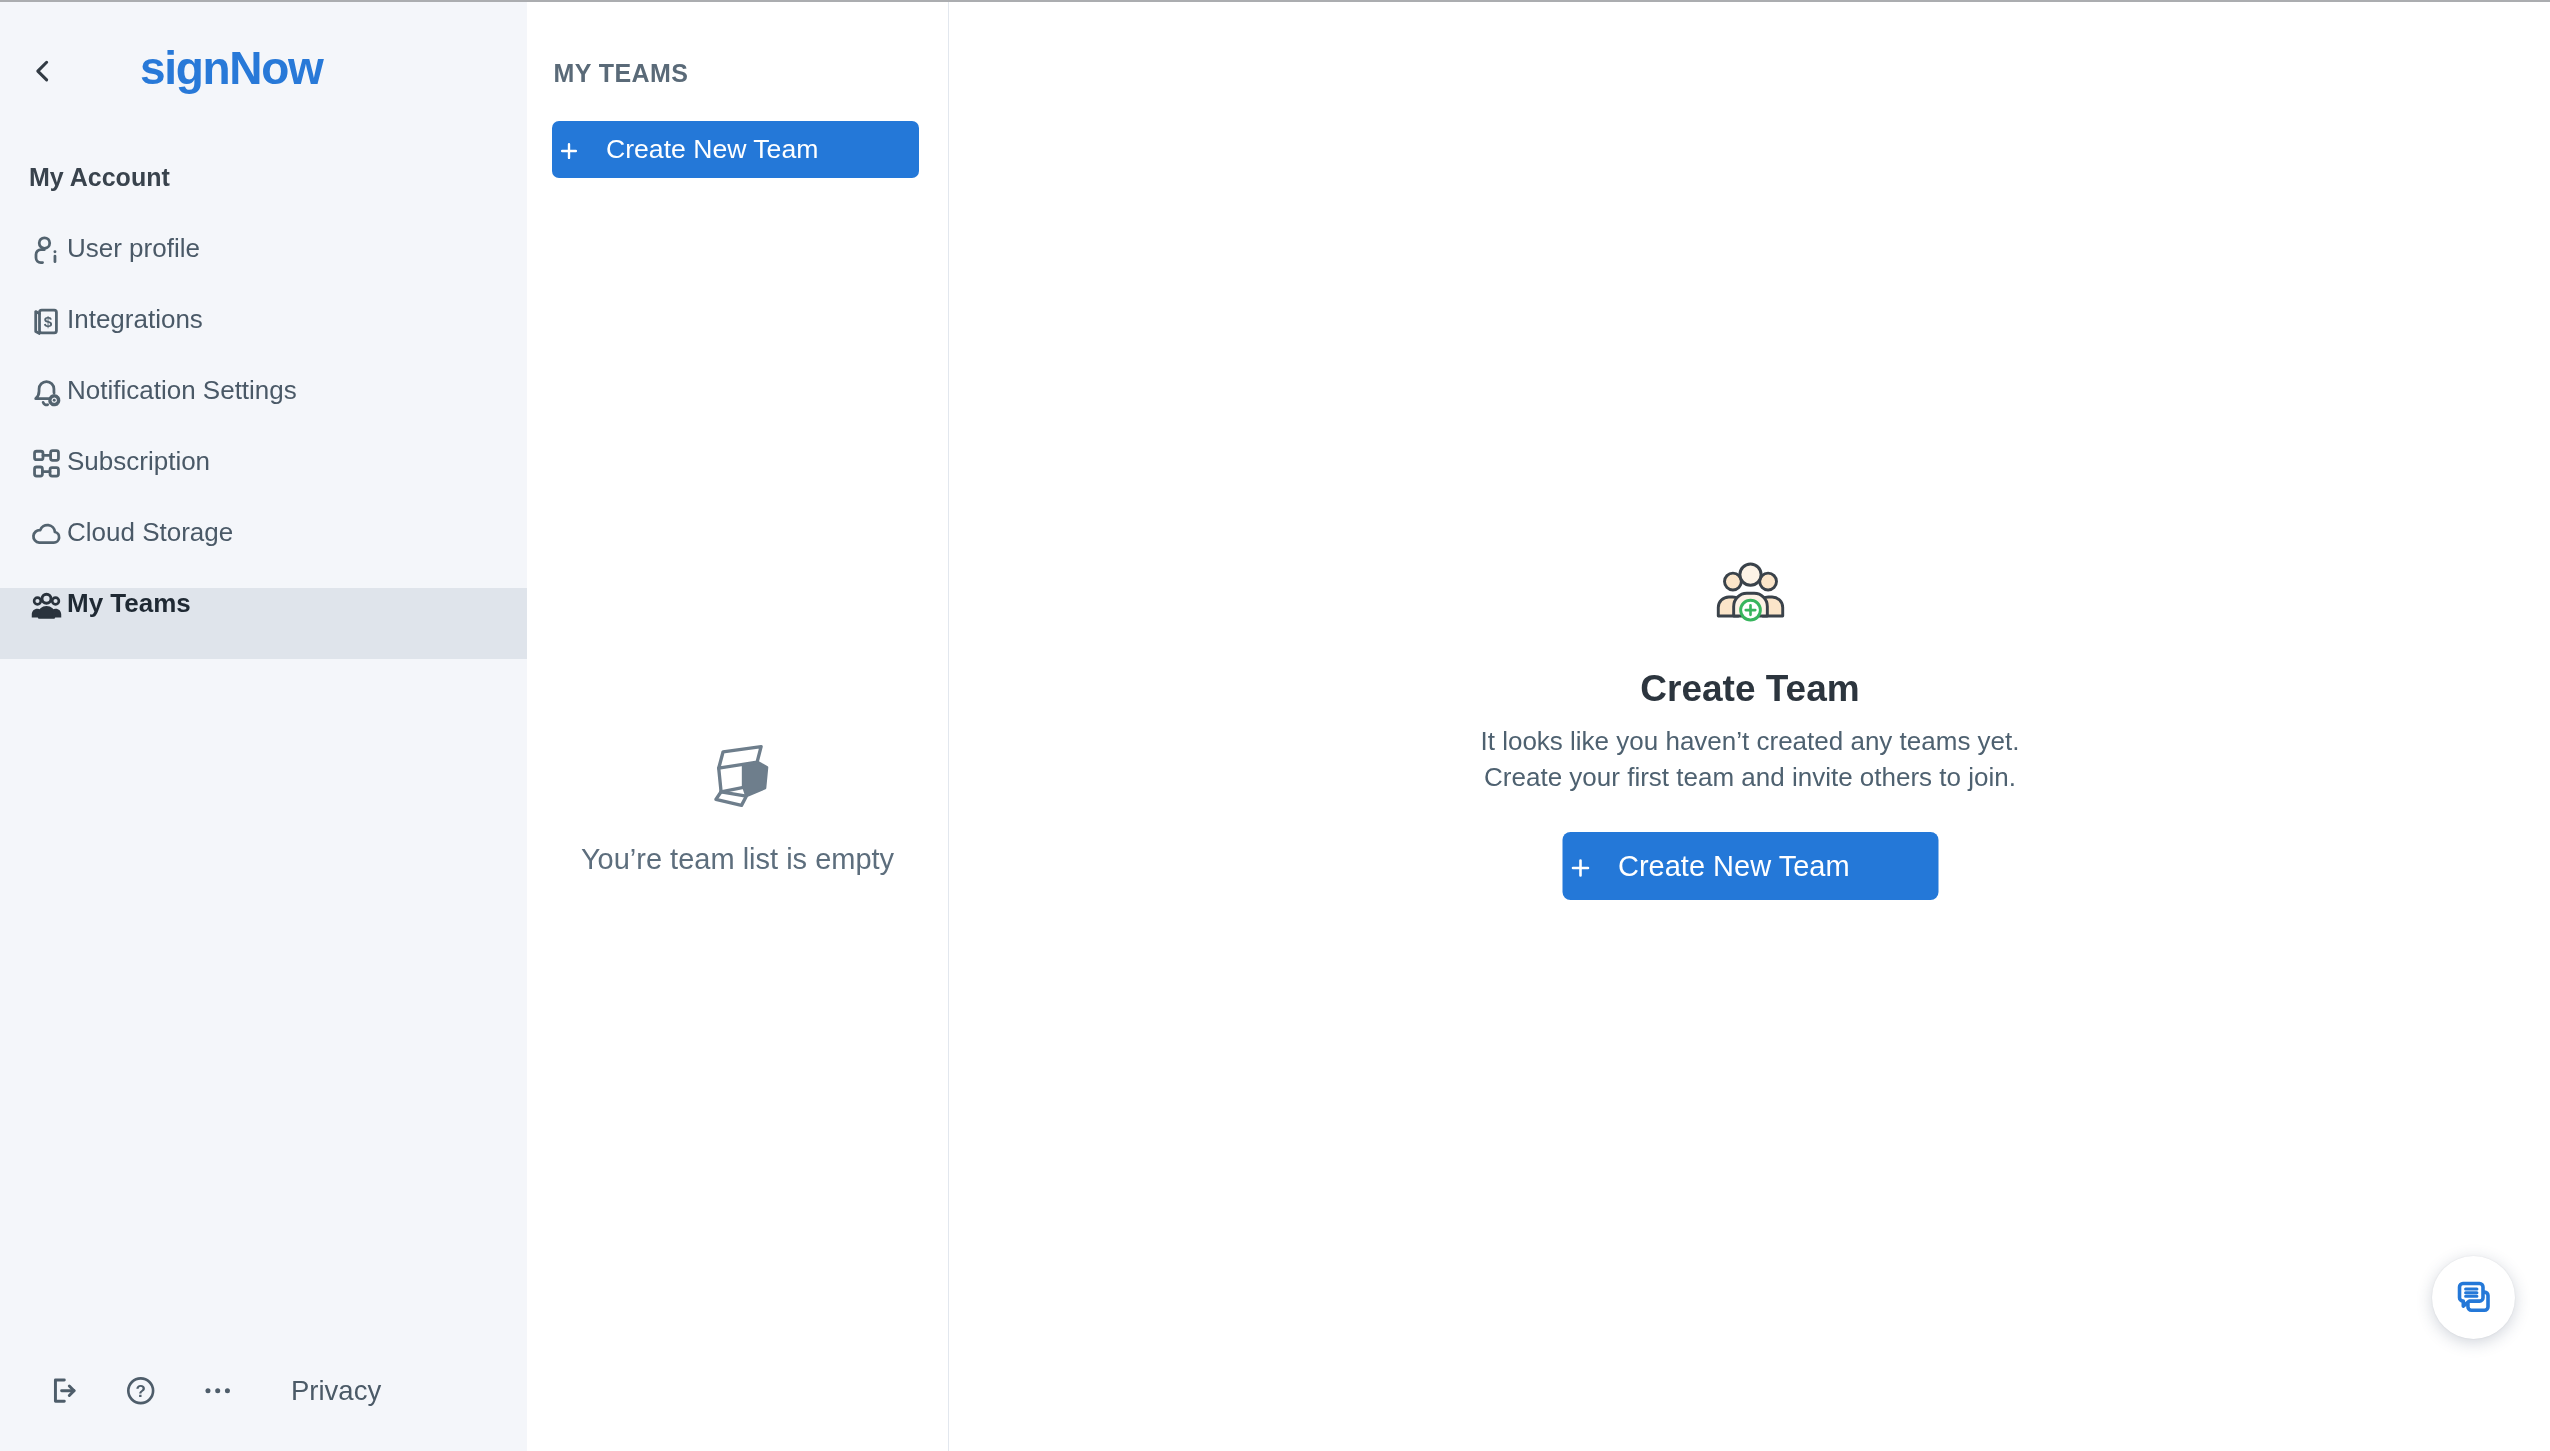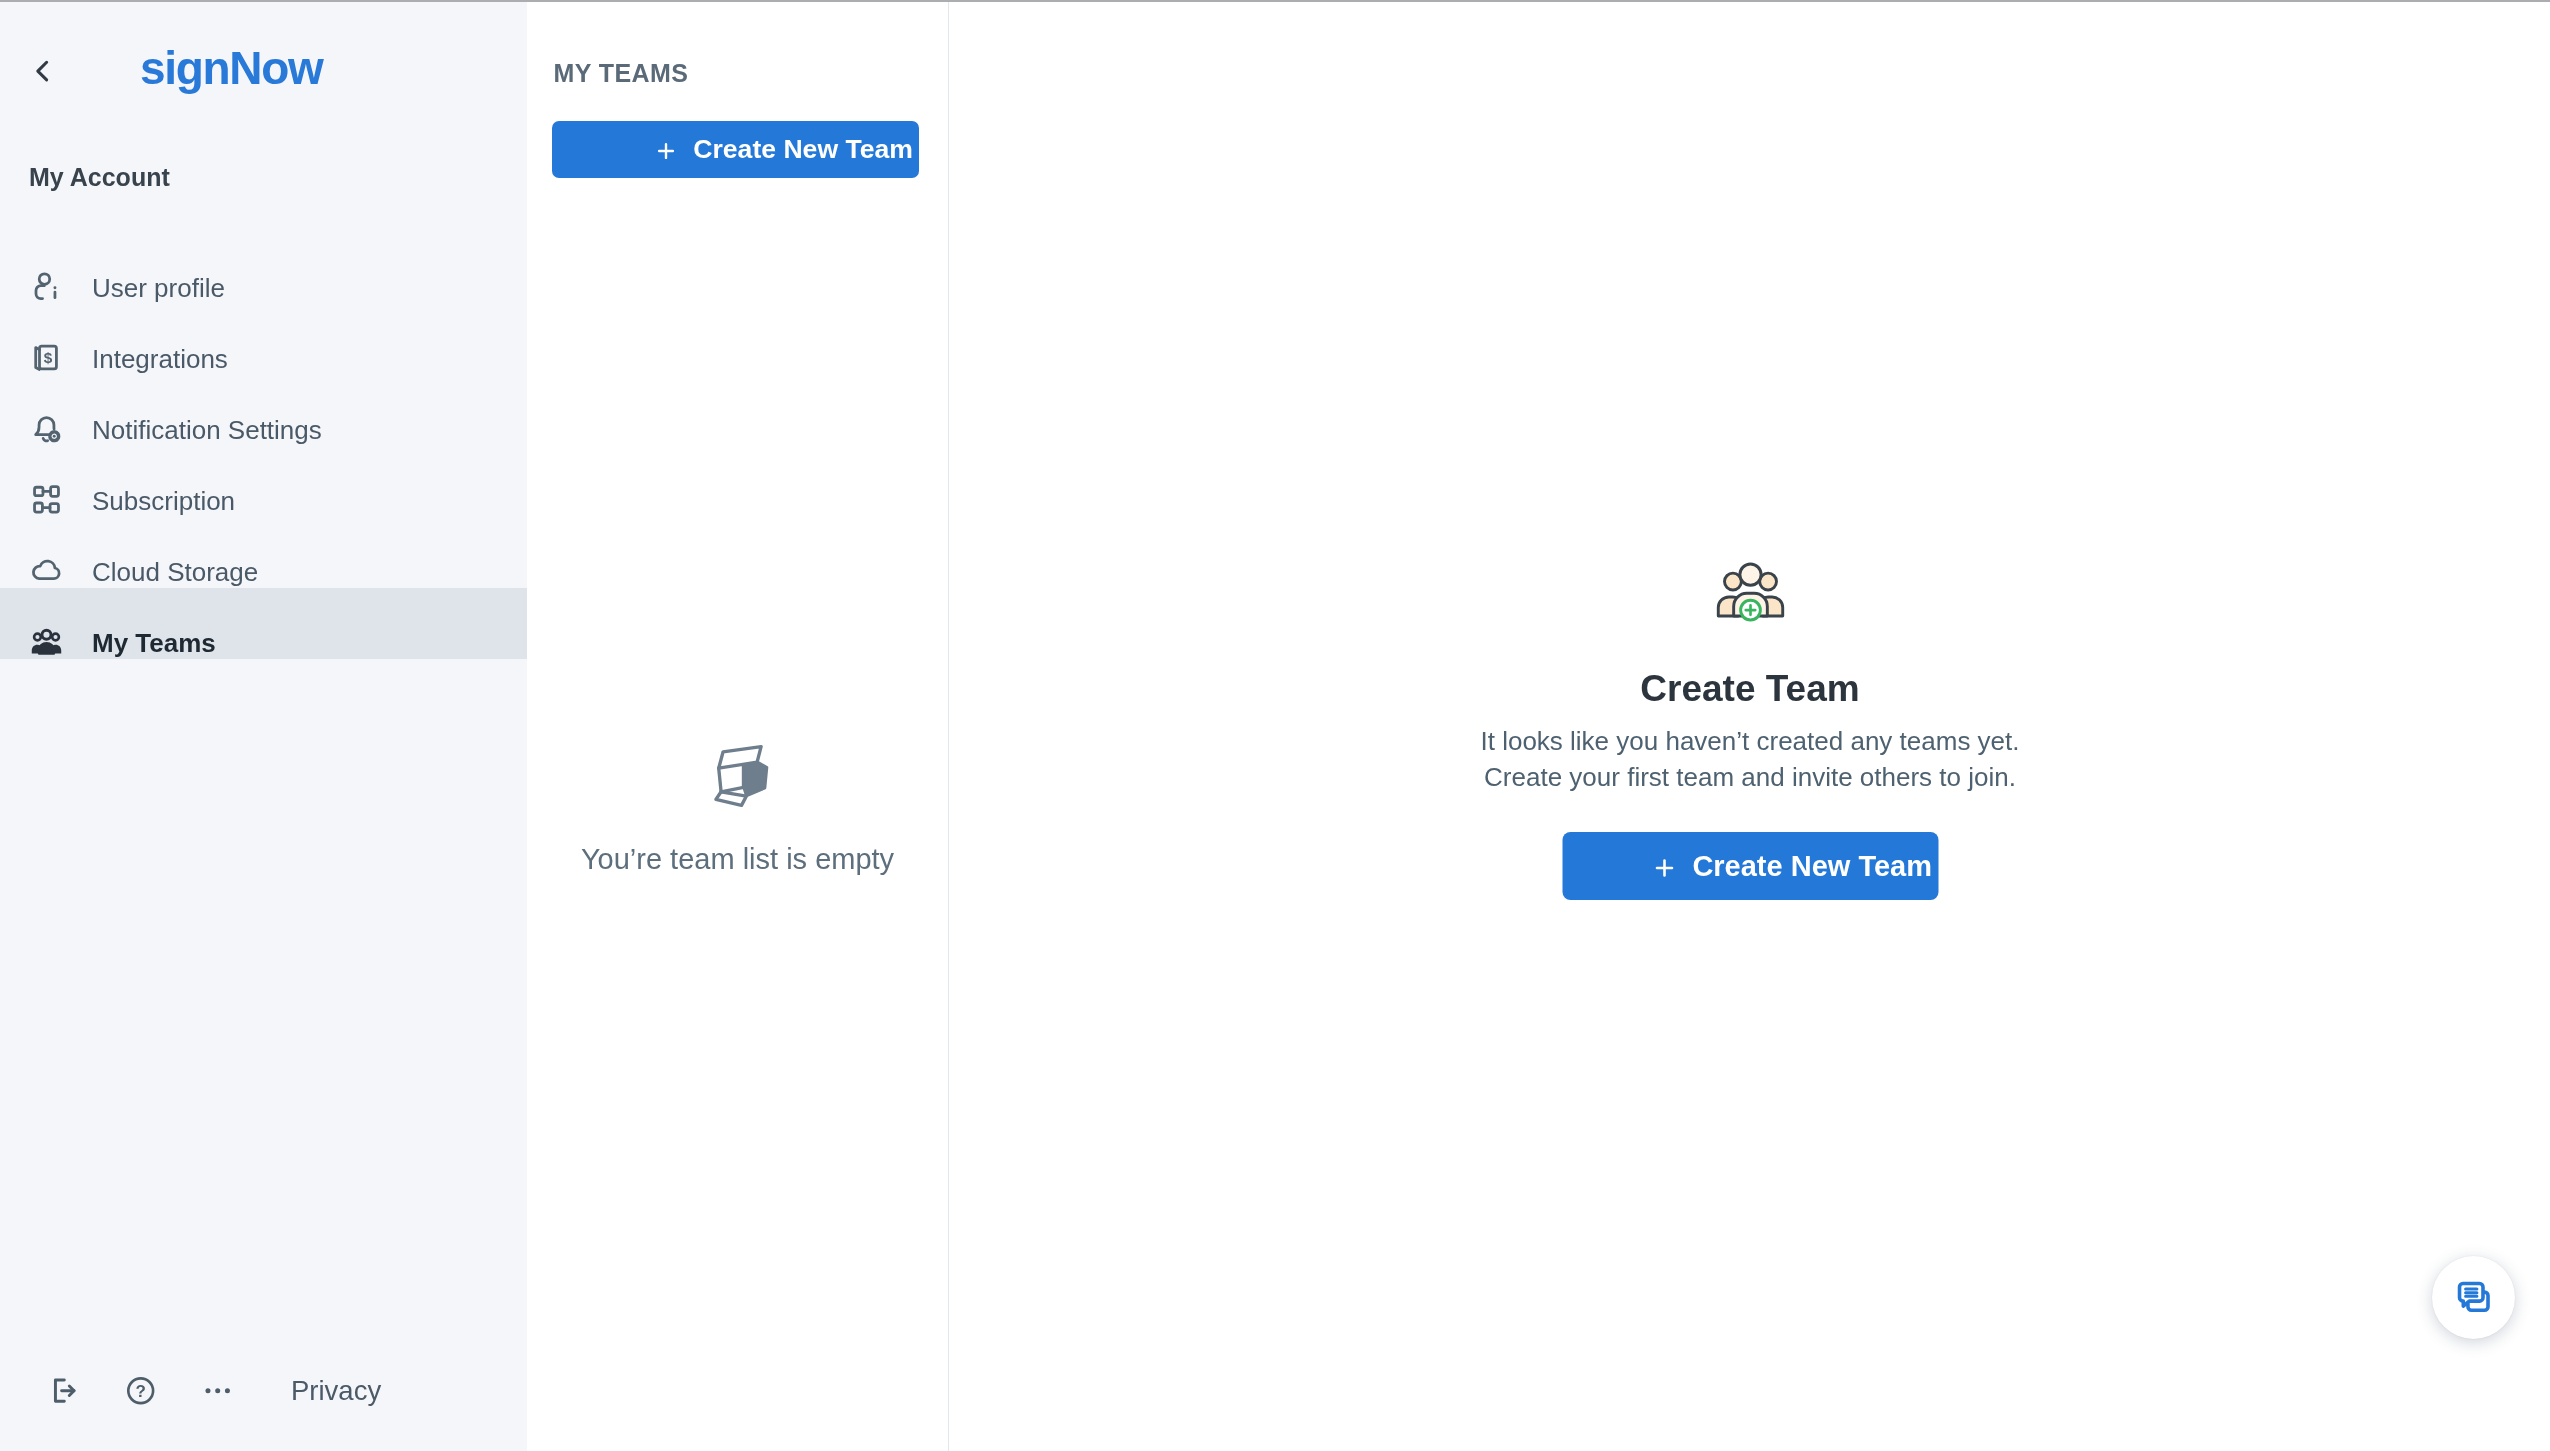--- a/index.html
+++ b/index.html
@@ -24,21 +24,21 @@
     position:absolute;left:140px;top:41px;
     font-size:46px;font-weight:700;letter-spacing:-1.3px;
     color:var(--logo-blue,#2879d8);
   }
   .account-title{
     position:absolute;left:29px;top:163px;margin:0;
     font-size:25px;font-weight:600;color:#39434d;
   }
   .nav{position:absolute;left:0;top:233px;width:100%;}
   .nav-item{
-    display:flex;align-items:flex-end;height:71px;padding-left:29px;gap:28px;
+    display:flex;align-items:flex-start;height:71px;padding-left:29px;gap:3px;
     color:#4a5967;font-size:26px;cursor:pointer;box-sizing:border-box;
   }
   .nav-icon{width:35px;height:35px;flex:0 0 35px;color:var(--icon-slate,#53636f);}
   .nav-item.selected{background:var(--selected-row,#dfe4eb);color:#1f2933;font-weight:700;}
   .nav-item.selected .nav-icon{color:#2a333d;}
   .nav-icon svg, .icon-btn svg{display:block;width:100%;height:100%;}
 
   .sidebar-footer{
     position:absolute;left:44px;bottom:42px;display:flex;align-items:center;gap:38px;
   }
@@ -52,23 +52,23 @@
   
   .teams-panel{
     position:absolute;left:527px;top:1.8px;width:422px;height:1450px;background:#fff;
     border-right:1.8px solid #e2e7ee;box-sizing:border-box;
   }
   .panel-header{
     position:absolute;left:26.6px;top:57px;
     font-size:25px;font-weight:700;letter-spacing:0.4px;color:#5a6a78;
   }
   .btn-primary{
-    display:flex;align-items:center;justify-content:flex-end;gap:16px;
+    display:flex;align-items:center;justify-content:flex-start;gap:26px;
     background:var(--accent-blue,#2478d8);color:#fff;border:0;border-radius:7px;
-    font-family:inherit;font-weight:700;cursor:pointer;
+    font-family:inherit;font-weight:400;cursor:pointer;
   }
   .plus-glyph{display:block;}
   .panel-create-btn{position:absolute;left:25px;top:119px;width:367px;height:57px;font-size:26.6px;}
   .panel-create-btn .plus-glyph{width:22px;height:22px;}
 
   .empty-state{position:absolute;left:0;top:737px;width:100%;text-align:center;}
   .empty-box{width:85px;height:80px;display:inline-block;}
   .empty-box svg{display:block;width:100%;height:100%;}
   .empty-text{margin-top:21px;font-size:29px;color:#5d6e7d;}
 

